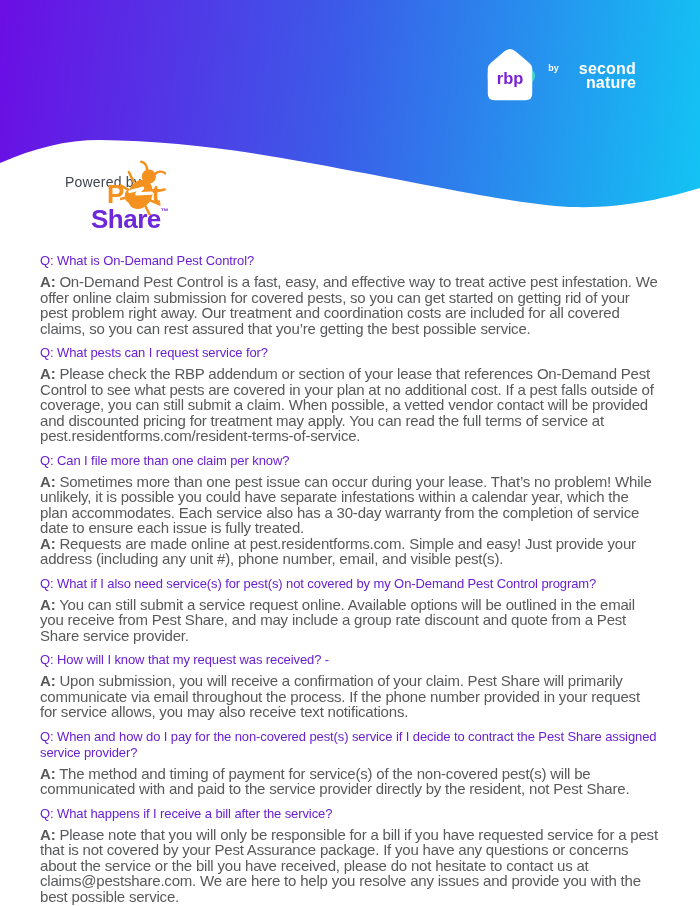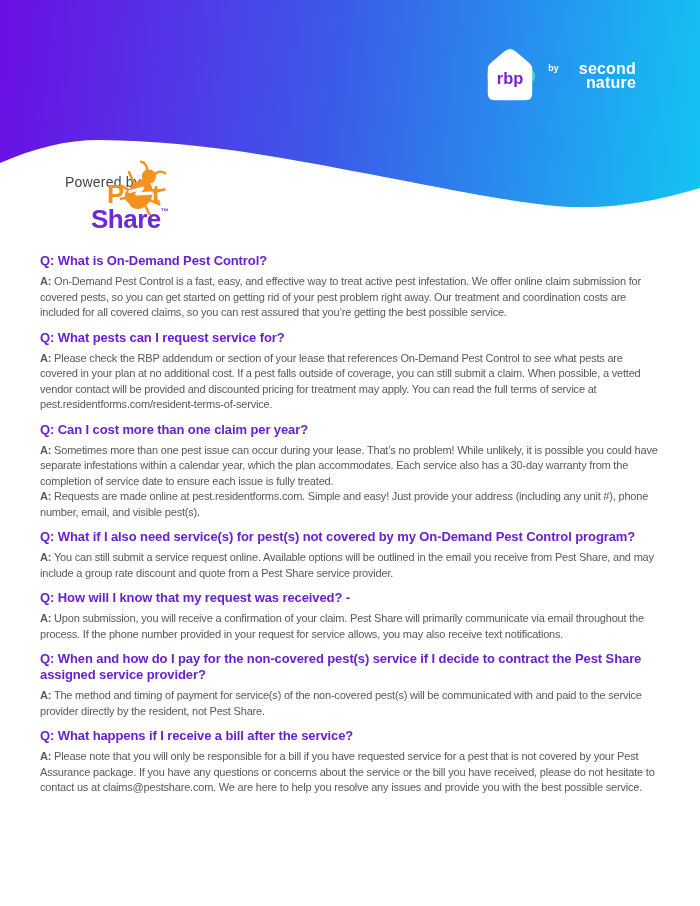--- a/index.html
+++ b/index.html
@@ -34,26 +34,26 @@
   .powered-label { position: absolute; left: 2px; top: 14px; font-size: 14px; color: #3f4550; letter-spacing: 0.2px; }
   .ps-word1 { position: absolute; left: 0px; top: 19px; font-size: 26px; font-weight: 800; color: #f5911e; letter-spacing: -0.5px; margin-left: 44px; }
   .ps-word2 { position: absolute; left: 28px; top: 44px; font-size: 26px; font-weight: 800; color: #6d28d9; letter-spacing: -0.5px; }
   .ps-tm { font-size: 8px; font-weight: 700; vertical-align: 14px; letter-spacing: 0; }
   .bug { position: absolute; left: 57px; top: 0px; width: 46px; height: 55px; }
 
   
   .faq-list { position: absolute; left: 0; top: 230px; width: 700px; padding: 14px 40px 0 40px; }
   .faq-q {
     margin: 9px 0 5px 0;
-    color: #6a21cf; font-size: 13px; font-weight: 700; letter-spacing: -0.1px;
+    color: #6a21cf; font-size: 13px; font-weight: 400; letter-spacing: -0.1px;
     line-height: 16px;
   }
   .faq-a {
     margin: 0;
-    color: #58595b; font-size: 11px; letter-spacing: -0.2px;
+    color: #58595b; font-size: 15px; letter-spacing: -0.2px;
     line-height: 15.5px;
   }
   .a-prefix { font-weight: 700; }
 </style>
 </head>
 <body>
 
 <div class="page">
 
   <header class="hero">
@@ -114,21 +114,21 @@
       <h3 class="faq-q">Q: What is On-Demand Pest Control?</h3>
       <p class="faq-a"><span class="a-prefix">A:</span> <span class="a-text">On-Demand Pest Control is a fast, easy, and effective way to treat active pest infestation. We offer online claim submission for covered pests, so you can get started on getting rid of your pest problem right away. Our treatment and coordination costs are included for all covered claims, so you can rest assured that you’re getting the best possible service.</span></p>
     </div>
 
     <div class="faq-item">
       <h3 class="faq-q">Q: What pests can I request service for?</h3>
       <p class="faq-a"><span class="a-prefix">A:</span> <span class="a-text">Please check the RBP addendum or section of your lease that references On-Demand Pest Control to see what pests are covered in your plan at no additional cost. If a pest falls outside of coverage, you can still submit a claim. When possible, a vetted vendor contact will be provided and discounted pricing for treatment may apply. You can read the full terms of service at pest.residentforms.com/resident-terms-of-service.</span></p>
     </div>
 
     <div class="faq-item">
-      <h3 class="faq-q">Q: Can I cost more than one claim per year?</h3>
+      <h3 class="faq-q">Q: Can I file more than one claim per know?</h3>
       <p class="faq-a"><span class="a-prefix">A:</span> <span class="a-text">Sometimes more than one pest issue can occur during your lease. That’s no problem! While unlikely, it is possible you could have separate infestations within a calendar year, which the plan accommodates. Each service also has a 30-day warranty from the completion of service date to ensure each issue is fully treated.</span></p>
     </div>
 
     <div class="faq-item">
       <p class="faq-a"><span class="a-prefix">A:</span> <span class="a-text">Requests are made online at pest.residentforms.com. Simple and easy! Just provide your address (including any unit #), phone number, email, and visible pest(s).</span></p>
     </div>
 
     <div class="faq-item">
       <h3 class="faq-q">Q: What if I also need service(s) for pest(s) not covered by my On-Demand Pest Control program?</h3>
       <p class="faq-a"><span class="a-prefix">A:</span> <span class="a-text">You can still submit a service request online. Available options will be outlined in the email you receive from Pest Share, and may include a group rate discount and quote from a Pest Share service provider.</span></p>

